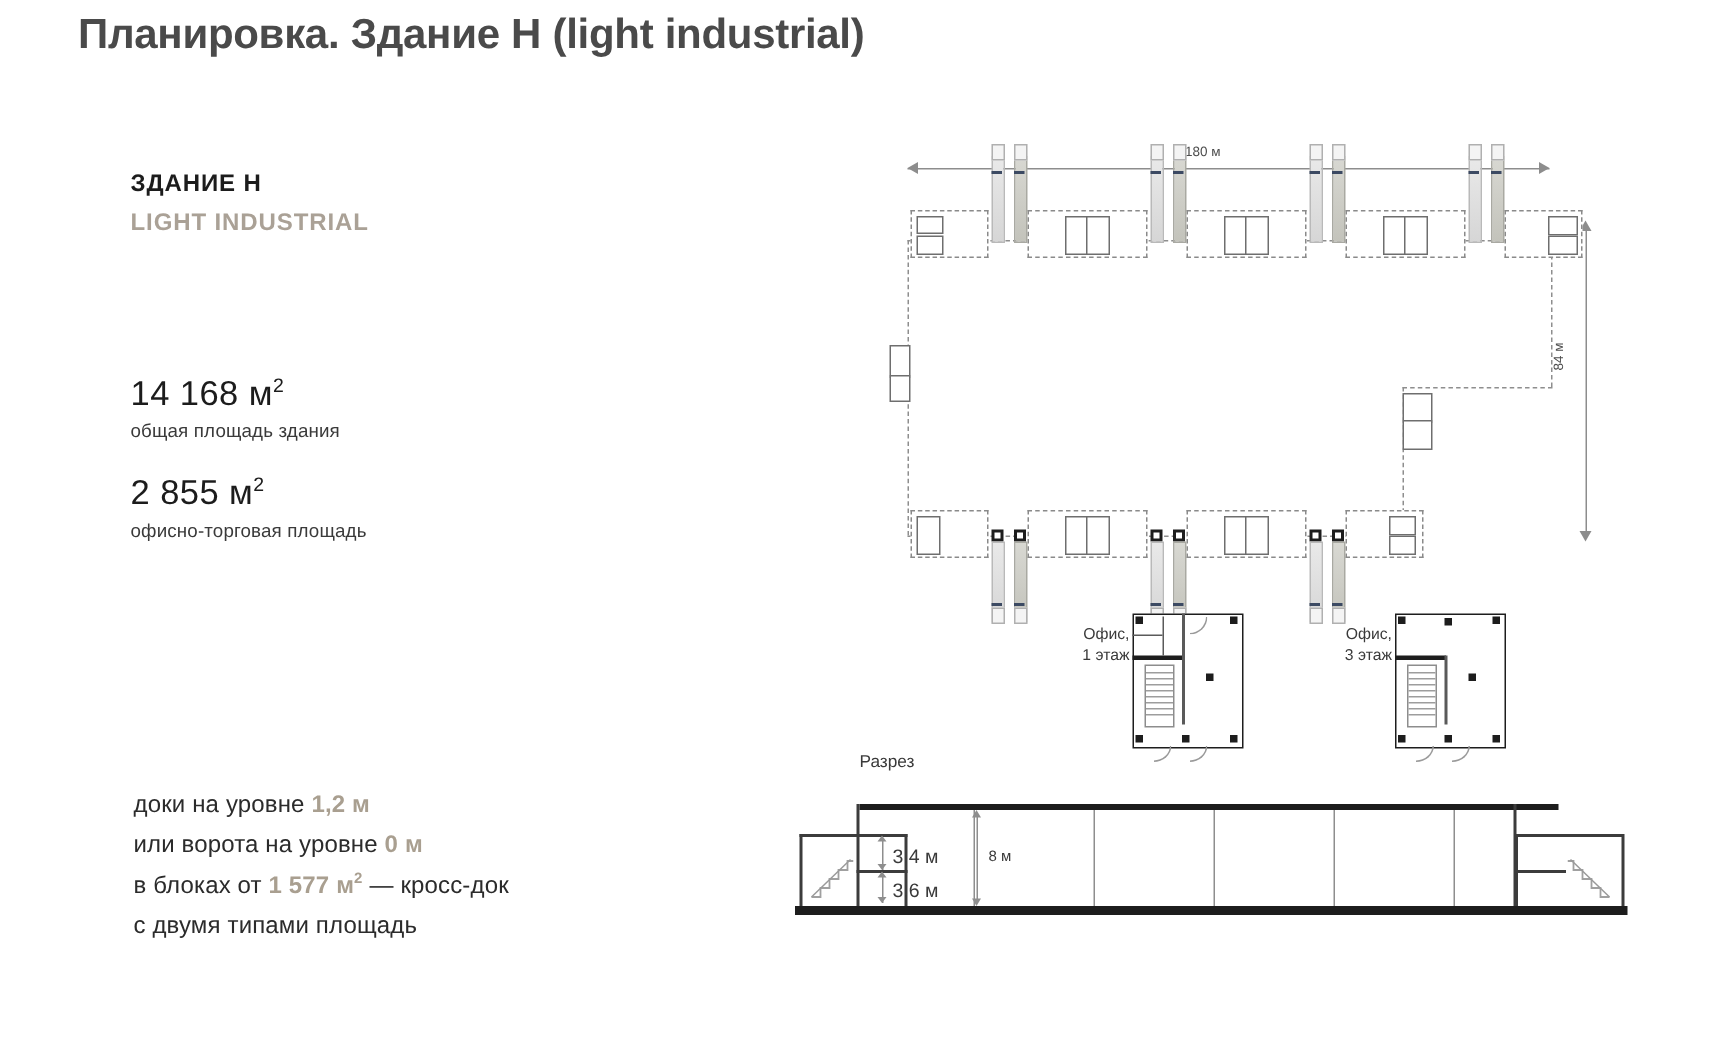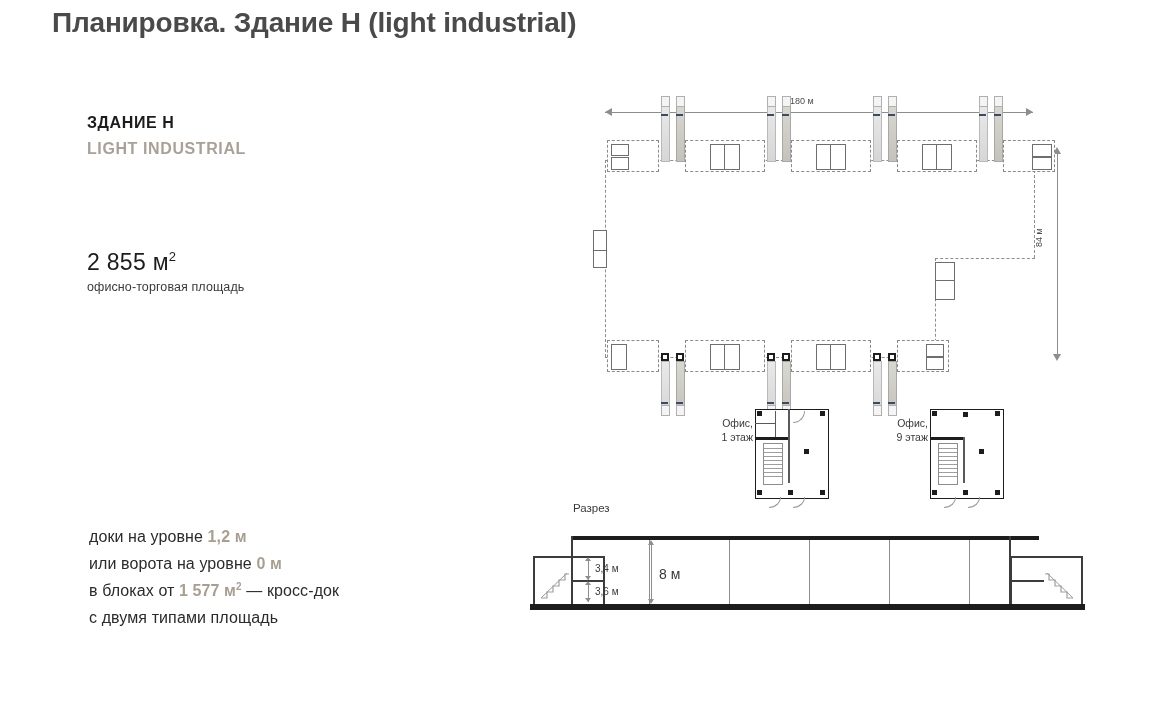--- a/index.html
+++ b/index.html
@@ -66,36 +66,40 @@
   .op-stair{position:absolute;border:1px solid #8d8d8d;}
   .op-stair i{position:absolute;left:0;right:0;height:1px;background:#9d9d9d;}
   .op-door{position:absolute;border:1px solid #9a9a9a;border-radius:0 0 100% 0;border-top:none;border-left:none;}
 
   
   .section{position:absolute;}
   .sec-label{position:absolute;font-size:11.5px;color:#3a3a3a;}
   .sec-slab{position:absolute;background:#1d1d1d;}
   .sec-thin{position:absolute;background:#3c3c3c;}
   .sec-line{position:absolute;background:#8e8e8e;}
-  .sec-dim{position:absolute;font-size:10px;color:#3a3a3a;white-space:nowrap;}
+  .sec-dim{position:absolute;font-size:13px;color:#3a3a3a;white-space:nowrap;}
   .sec-stair{position:absolute;}
 </style>
 </head>
 <body>
 
 <div class="page">
 
   <div class="title">Планировка. Здание H (light industrial)</div>
 
   <div class="sidebar">
     <div class="bld-name">ЗДАНИЕ H</div>
     <div class="bld-sub">LIGHT INDUSTRIAL</div>
   </div>
 
   <div class="stats">
+    <div class="stat">
+      <div class="stat-value"><span>14 168 м</span><sup>2</sup></div>
+      <div class="stat-label">общая площадь здания</div>
+    </div>
     <div class="stat">
       <div class="stat-value"><span>2 855 м</span><sup>2</sup></div>
       <div class="stat-label">офисно-торговая площадь</div>
     </div>
   </div>
 
   <div class="notes">
     <div><span>доки на уровне </span><span class="hl">1,2 м</span></div>
     <div><span>или ворота на уровне </span><span class="hl">0 м</span></div>
     <div><span>в блоках от </span><span class="hl"><span>1 577 м</span><sup>2</sup></span><span> — кросс-док</span></div>
@@ -271,21 +275,21 @@
       <div class="op-col" style="left:49px;top:40px;"></div>
       <div class="op-col" style="left:33px;top:81px;"></div>
       <div class="op-door" style="left:38px;top:2px;width:11px;height:11px;"></div>
       <div class="op-door" style="left:14px;top:88px;width:11px;height:10px;"></div>
       <div class="op-door" style="left:38px;top:88px;width:11px;height:10px;"></div>
     </div>
 
     <div class="office" style="left:415px;top:325px;">
       <div class="office-label" style="left:-42px;top:7px;width:40px;">
         <div>Офис,</div>
-          <div>9 этаж</div>
+          <div>3 этаж</div>
       </div>
       <div class="op-frame" style="left:0px;top:0px;width:72px;height:88px;"></div>
       <div class="op-wall" style="left:0px;top:28px;width:34px;height:2.5px;"></div>
       <div class="op-thin" style="left:33px;top:28px;width:1.5px;height:46px;"></div>
       <div class="op-stair" style="left:8px;top:34px;width:18px;height:40px;">
         <i style="top:4px"></i>
           <i style="top:8px"></i>
           <i style="top:12px"></i>
           <i style="top:16px"></i>
         <i style="top:20px"></i>
@@ -335,21 +339,21 @@
         <div class="sec-dim" style="left:80px;top:69px;">3,4 м</div>
         <div class="sec-line" style="left:73px;top:90px;width:1px;height:18px;"></div>
         <div class="arrow" style="left:70px;top:87px;border-left:3px solid transparent;border-right:3px solid transparent;border-bottom:4px solid #8e8e8e;"></div>
         <div class="arrow" style="left:70px;top:104px;border-left:3px solid transparent;border-right:3px solid transparent;border-top:4px solid #8e8e8e;"></div>
         <div class="sec-dim" style="left:80px;top:92px;">3,6 м</div>
       </div>
 
       <div class="sec-line" style="left:136px;top:50px;width:1px;height:58px;"></div>
       <div class="arrow" style="left:133px;top:46px;border-left:3.5px solid transparent;border-right:3.5px solid transparent;border-bottom:5px solid #8e8e8e;"></div>
       <div class="arrow" style="left:133px;top:105px;border-left:3.5px solid transparent;border-right:3.5px solid transparent;border-top:5px solid #8e8e8e;"></div>
-      <div class="sec-dim" style="left:144px;top:72px;font-size:14px;">8 м</div>
+      <div class="sec-dim" style="left:144px;top:72px;font-size:10px;">8 м</div>
 
       <div>
         <div class="sec-thin" style="left:495px;top:62px;width:72px;height:2px;"></div>
         <div class="sec-thin" style="left:566px;top:62px;width:1.5px;height:48px;"></div>
         <div class="sec-thin" style="left:494px;top:42px;width:2px;height:68px;"></div>
         <div class="sec-thin" style="left:495px;top:86px;width:34px;height:1.5px;"></div>
         <div class="sec-thin" style="left:495px;top:62px;width:1.5px;height:48px;"></div>
         <div class="sec-stair" style="left:530px;top:70px;width:30px;height:36px;">
           <svg width="30" height="36">
               <polyline points="28,34 22,34 22,28 16,28 16,22 10,22 10,16 4,16 4,10 0,10" fill="none" stroke="#a0a0a0" stroke-width="1.2"></polyline>

